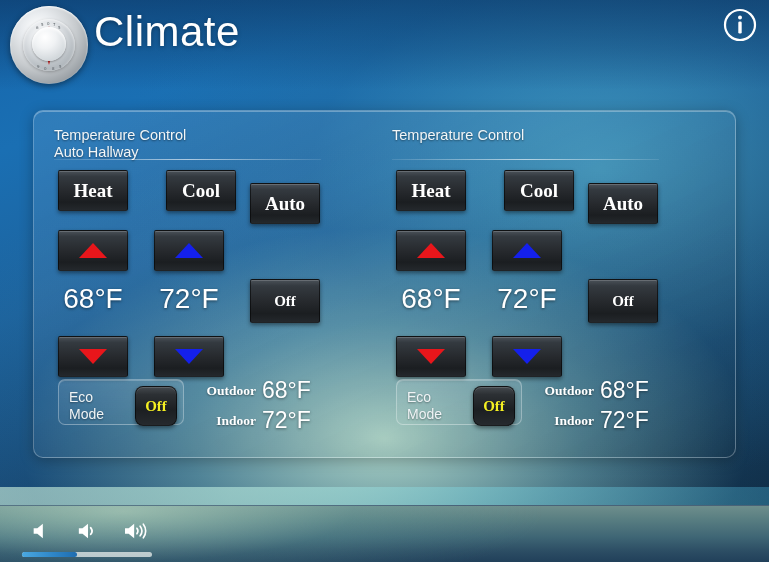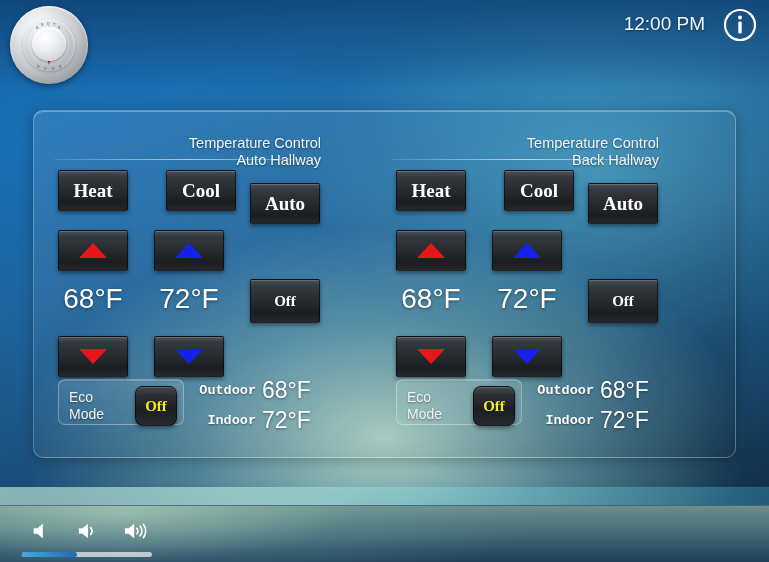--- a/index.html
+++ b/index.html
@@ -96,23 +96,23 @@
     border: 1px solid rgba(255,255,255,0.28);
     box-shadow: 0 3px 14px rgba(0,0,0,0.28), inset 0 1px 0 rgba(255,255,255,0.30);
   }
 
   .zone { position: absolute; top: 0; width: 340px; height: 348px; }
   .zone.left { left: 20px; }
   .zone.right { left: 358px; }
 
   .zone-title {
     position: absolute;
-    left: 0; top: 24px;
+    left: 0; top: 16px;
     width: 267px;
-    text-align: right;
+    text-align: left;
     font-size: 14.5px;
     line-height: 17px;
     color: #f2f6f8;
     text-shadow: 0 1px 2px rgba(0,0,0,0.45);
   }
   .zone-rule {
     position: absolute;
     left: 0; top: 48px;
     width: 267px; height: 1px;
     background: linear-gradient(90deg, rgba(255,255,255,0.10), rgba(255,255,255,0.62), rgba(255,255,255,0.10));
@@ -207,21 +207,21 @@
   }
 
   
   .readings { position: absolute; left: 140px; top: 266px; width: 130px; }
   .reading-row { position: relative; height: 30px; }
   .reading-name {
     position: absolute;
     left: 0; top: 6px;
     width: 62px;
     text-align: right;
-    font-family: Liberation Mono, monospace;
+    font-family: Liberation Serif, serif;
     font-weight: bold;
     font-size: 13.5px;
     color: #ffffff;
     text-shadow: 0 1px 2px rgba(0,0,0,0.45);
   }
   .reading-val {
     position: absolute;
     left: 68px; top: 0;
     font-size: 23px;
     font-weight: 300;
@@ -285,22 +285,22 @@
           <text x="27" y="62">9</text>
             <text x="34" y="64">0</text>
           <text x="42" y="64">8</text>
             <text x="49" y="62">5</text>
         </g>
         <path d="M39 20 L40.4 25 L37.6 25 Z" fill="#c02020"></path>
         <path d="M39 59 L40.4 54 L37.6 54 Z" fill="#c02020"></path>
       </svg>
     </div>
 
-
-    <div id="clock">12:00 PM</div>
+    <div id="app-title">Climate</div>
+
 
     <svg id="info-icon" viewBox="0 0 34 34">
       <circle cx="17" cy="17" r="15" fill="none" stroke="#ffffff" stroke-width="2.2"></circle>
       <circle cx="17" cy="9.6" r="2" fill="#ffffff"></circle>
       <rect x="15.3" y="13.5" width="3.4" height="12" rx="1.3" fill="#ffffff"></rect>
     </svg>
   </div>
 
   <div id="panel">
 
@@ -349,21 +349,20 @@
         <div class="reading-row">
           <span class="reading-name">Indoor</span>
           <span class="reading-val">72°F</span>
         </div>
       </div>
     </div>
 
     <div class="zone right">
       <div class="zone-title">
         <div>Temperature Control</div>
-        <div>Back Hallway</div>
       </div>
       <div class="zone-rule"></div>
 
       <div class="btn mode-btn m0">Heat</div>
       <div class="btn mode-btn m1">Cool</div>
       <div class="btn mode-btn m2">Auto</div>
 
       <div class="btn arrow-btn up c0">
         <span class="tri up-red"></span>
       </div>

